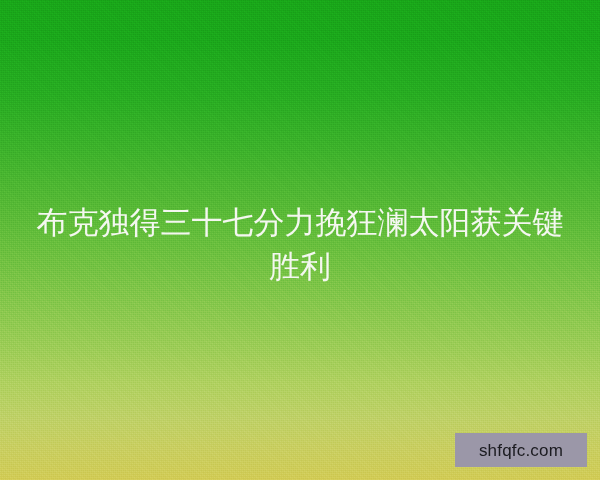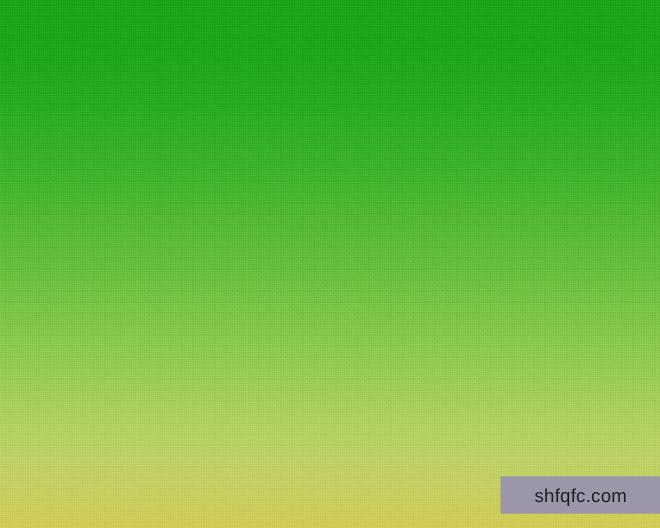--- a/index.html
+++ b/index.html
@@ -77,21 +77,21 @@
     text-align: center;
     white-space: normal;
     word-break: break-all;
   }
 
   
   #watermark-badge {
     position: absolute;
     left: 455px;
     top: 433px;
-    width: 146px;
+    width: 132px;
     height: 34px;
     background: #9b97a8;
     display: flex;
     align-items: center;
     justify-content: center;
     box-sizing: border-box;
   }
   #watermark-text {
     color: #1b1b20;
     font-family: "Liberation Sans", "DejaVu Sans", sans-serif;
@@ -104,18 +104,19 @@
 </style>
 </head>
 <body>
 
 <div id="cover-canvas">
 
   <div id="gradient-layer"></div>
 
   <div id="noise-layer"></div>
 
+  <h1 id="headline">布克独得三十七分力挽狂澜太阳获关键胜利</h1>
 
   <div id="watermark-badge">
     <span id="watermark-text">shfqfc.com</span>
   </div>
 
 </div>
 
 </body></html>

